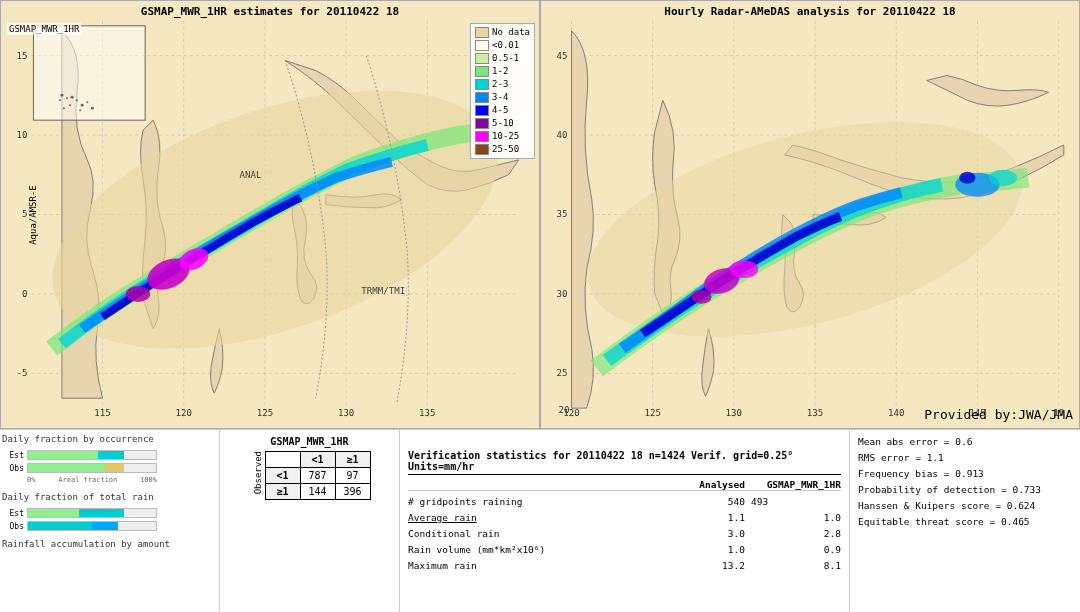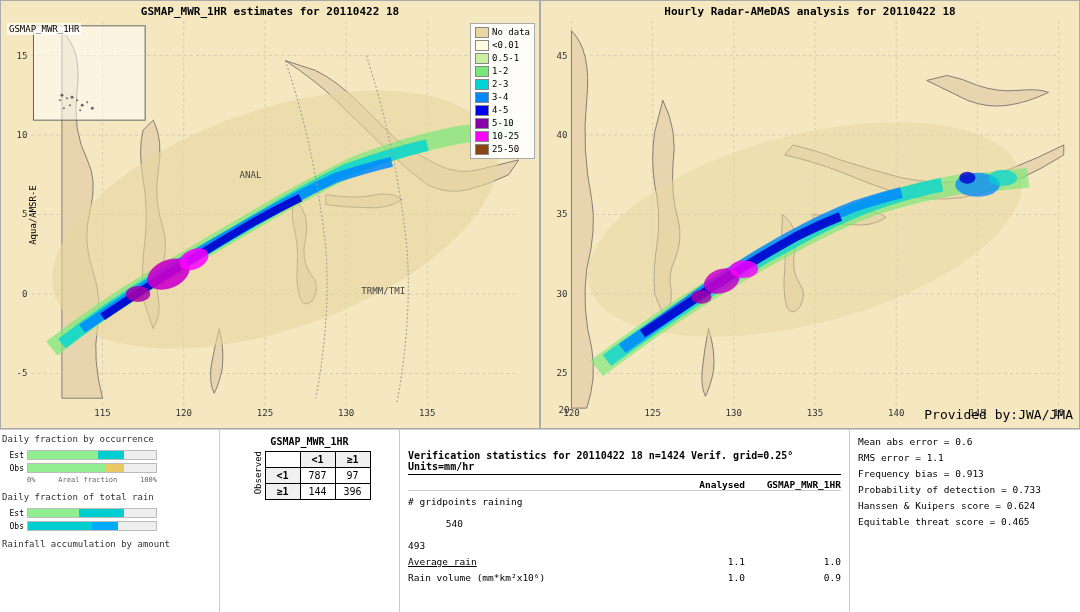--- a/index.html
+++ b/index.html
@@ -543,34 +543,44 @@
       <div class="stats-title">Verification statistics for 20110422 18  n=1424  Verif. grid=0.25°  Units=mm/hr</div>
 
       <div style="display:flex; gap:6px; font-weight:bold; border-bottom:1px solid #ccc; margin-bottom:3px; font-size:9.5px;">
         <span style="flex:2;"></span>
         <span style="width:55px; text-align:right;">Analysed</span>
         <span style="width:90px; text-align:right;">GSMAP_MWR_1HR</span>
       </div>
 
       <div id="stats-rows-container">
 
-      <div style="display: flex; gap: 6px; font-size: 9.5px; line-height: 16px; flex-direction: column;">
+      <div style="display: flex; gap: 6px; font-size: 9.5px; line-height: 16px;">
     <span style="flex:2;"># gridpoints raining</span>
     <span style="width:55px; text-align:right;">540</span>
     <span style="width:90px; ">493</span>
   </div>
           <div style="display: flex; gap: 6px; font-size: 9.5px; line-height: 16px;">
     <span style="flex:2;text-decoration:underline;">Average rain</span>
     <span style="width:55px; text-align:right;">1.1</span>
     <span style="width:90px; text-align:right;">1.0</span>
   </div>
           <div style="display: flex; gap: 6px; font-size: 9.5px; line-height: 16px;">
+    <span style="flex:2;">Conditional rain</span>
+    <span style="width:55px; text-align:right;">3.0</span>
+    <span style="width:90px; text-align:right;">2.8</span>
+  </div>
+          <div style="display: flex; gap: 6px; font-size: 9.5px; line-height: 16px;">
     <span style="flex:2;">Rain volume (mm*km²x10⁶)</span>
     <span style="width:55px; text-align:right;">1.0</span>
     <span style="width:90px; text-align:right;">0.9</span>
+  </div>
+          <div style="display: flex; gap: 6px; font-size: 9.5px; line-height: 16px;">
+    <span style="flex:2;">Maximum rain</span>
+    <span style="width:55px; text-align:right;">13.2</span>
+    <span style="width:90px; text-align:right;">8.1</span>
   </div>
         </div>
     </div>
 
     <div class="metrics-panel">
       <div id="metrics-container">
 
       <div style="font-size: 9.5px; line-height: 16px;">Mean abs error = 0.6</div>
           <div style="font-size: 9.5px; line-height: 16px;">RMS error = 1.1</div>
           <div style="font-size: 9.5px; line-height: 16px;">Frequency bias = 0.913</div>

